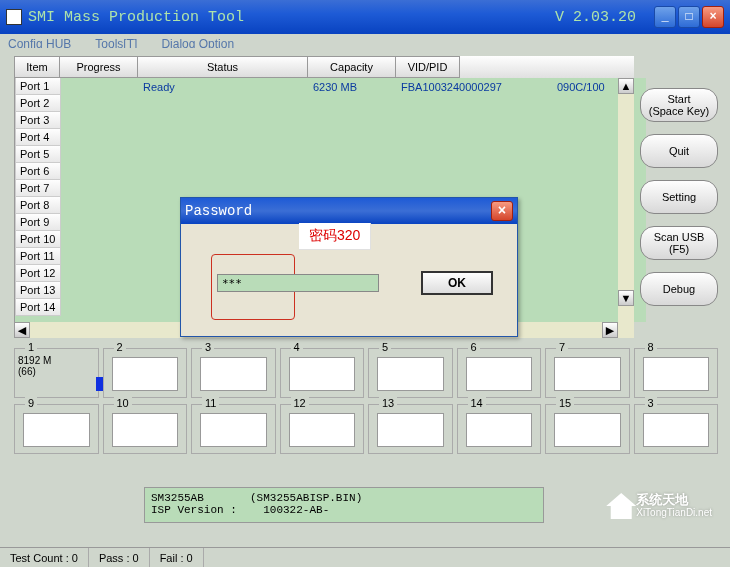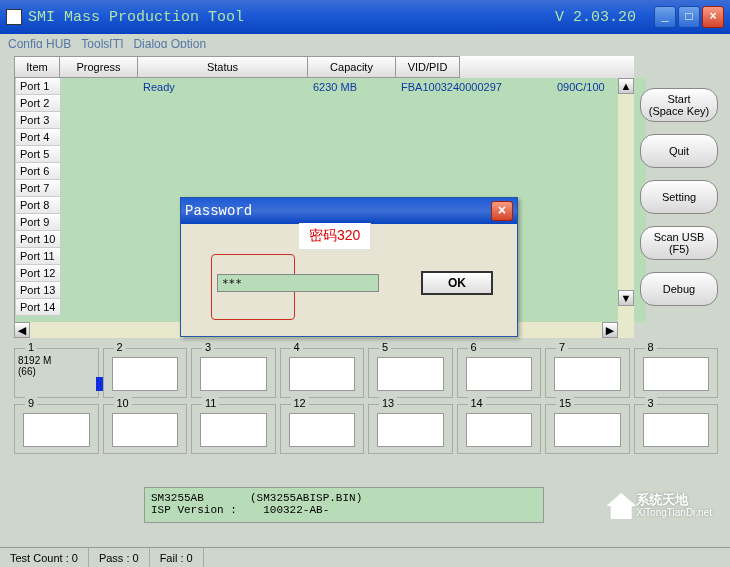--- a/index.html
+++ b/index.html
@@ -35,21 +35,21 @@
   border: 1px solid #1a4aa8;
   border-radius: 3px;
   color: #fff; font-weight: bold;
   display: flex; align-items: center; justify-content: center;
   font-size: 12px;
 }
 .close-btn { background: linear-gradient(#f79b82, #d4452b); border-color: #a02010; }
 .menubar {
   height: 20px; background: #cfd6cc;
   display: flex; align-items: center; padding: 0 8px;
-  gap: 10px;
+  gap: 24px;
   color: #5577aa; font-size: 12px;
 }
 .menubar span { cursor: default; }
 .main-area {
   position: absolute;
   top: 48px; left: 6px; right: 6px; bottom: 20px;
   background: #cfd6cc;
 }
 .grid-wrap {
   position: absolute;

